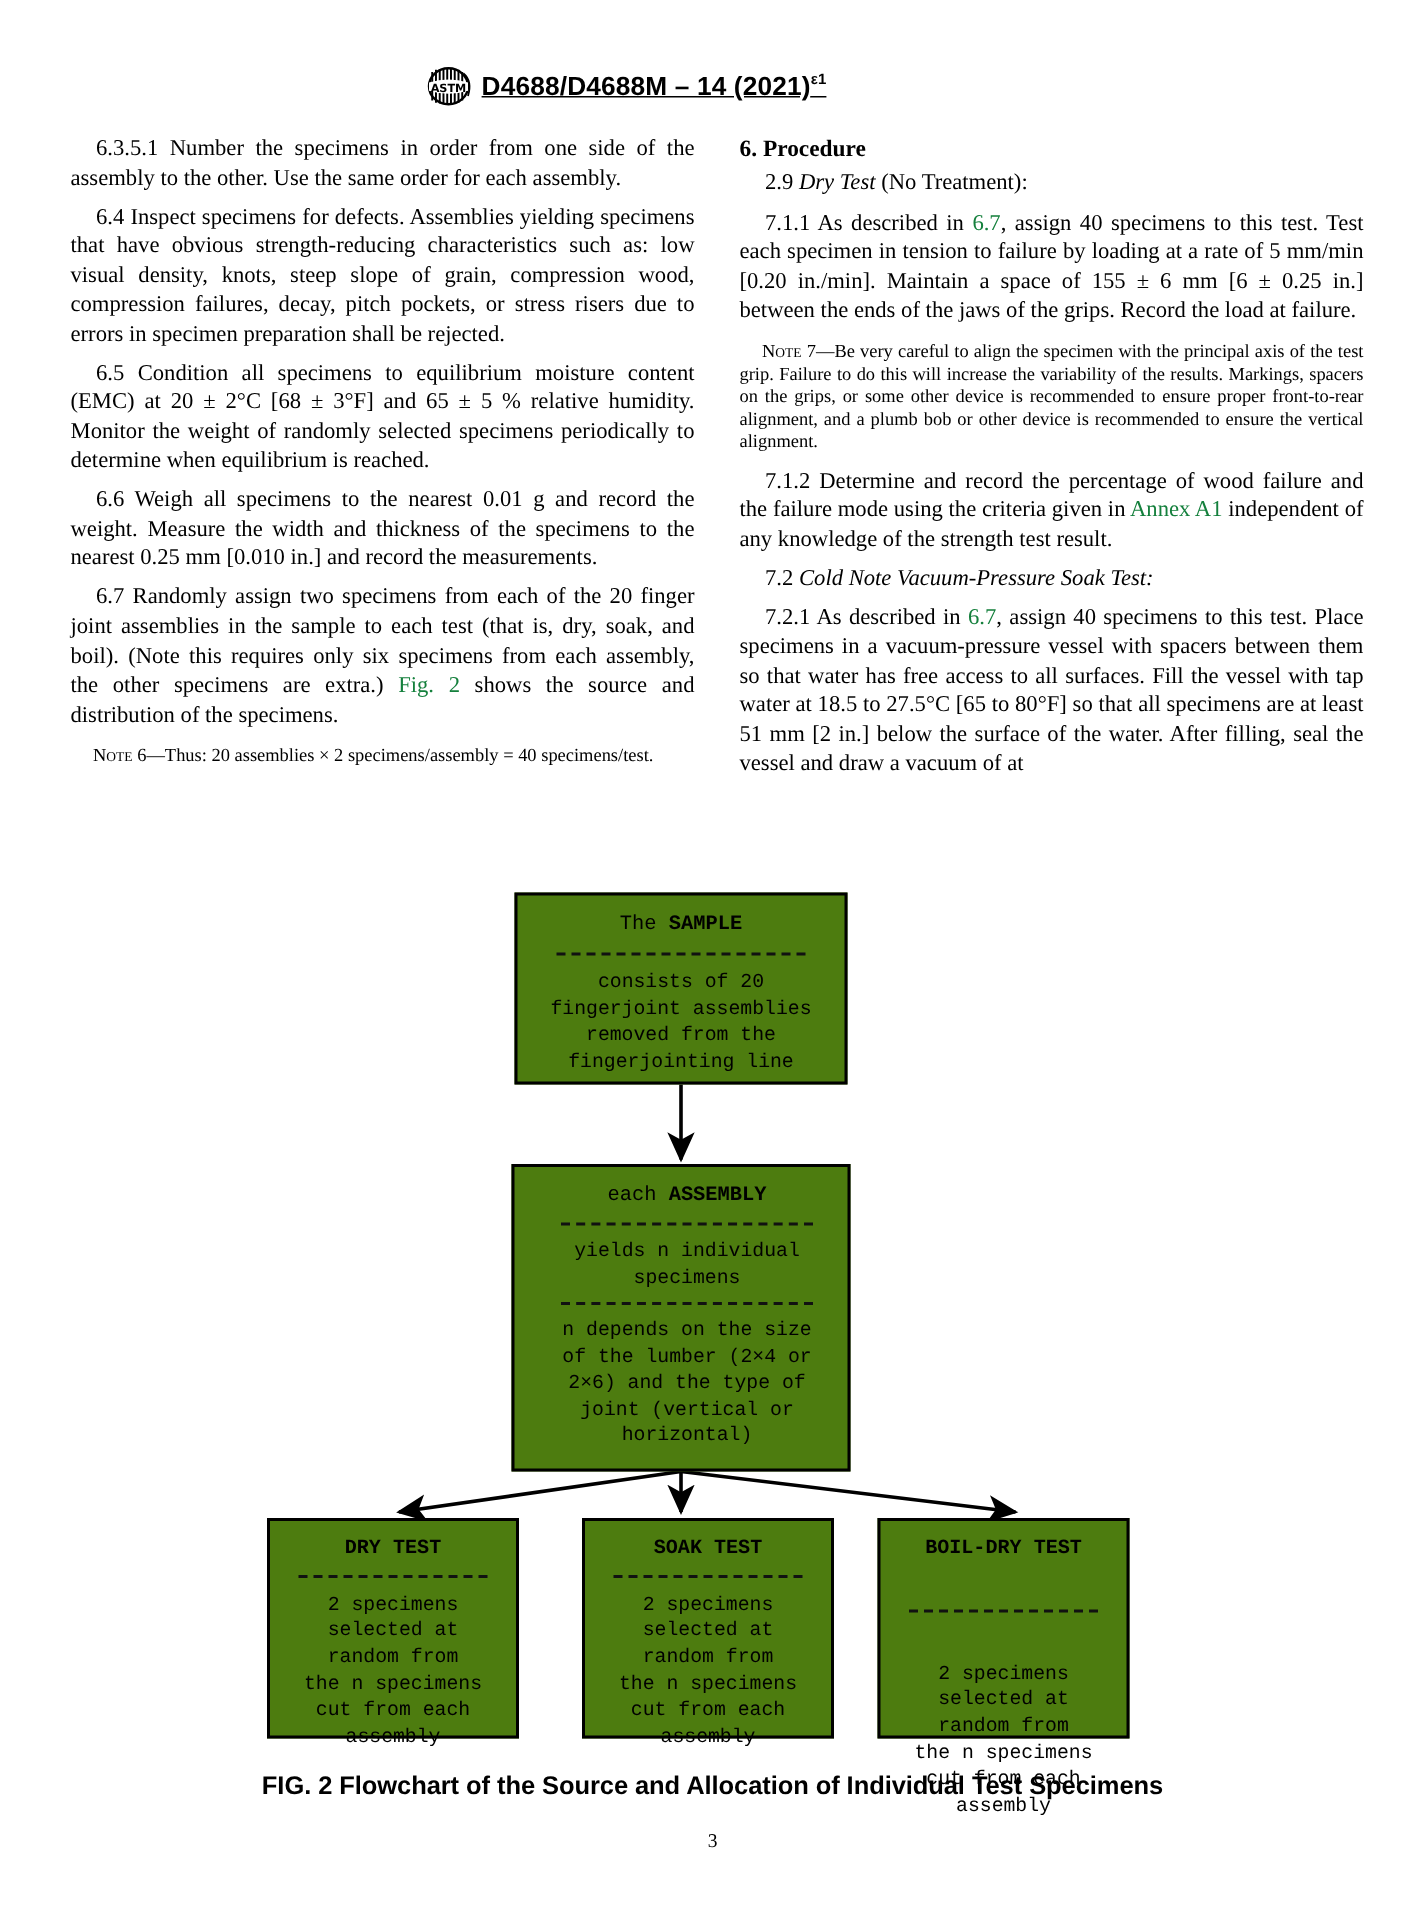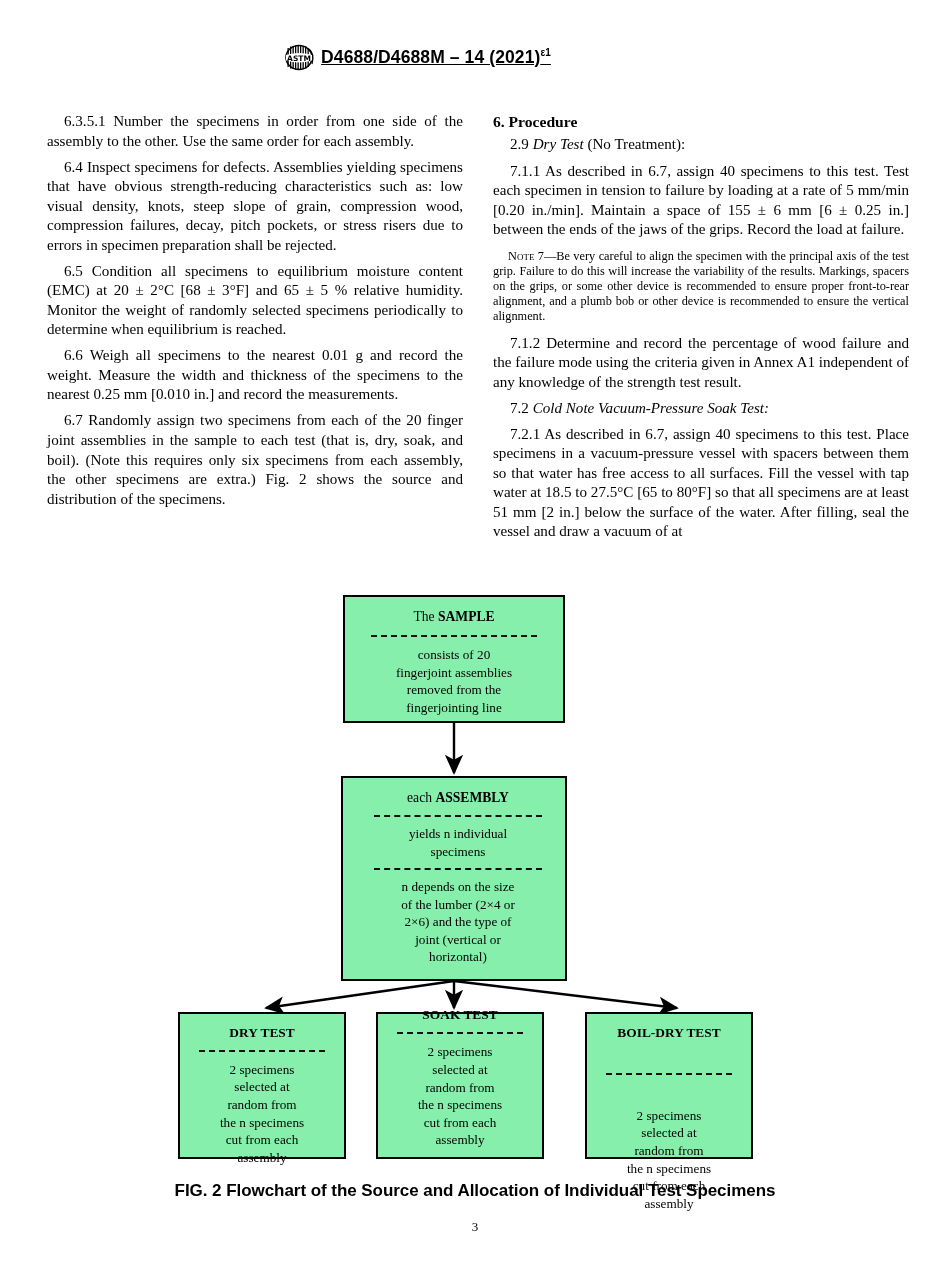--- a/index.html
+++ b/index.html
@@ -52,21 +52,20 @@
     position: absolute;
     top: 90px;
     left: 47px;
     width: 862px;
     height: 470px;
   }
   .col {
     position: absolute;
     top: 0;
     width: 416px;
-    margin-top: 22px;
   }
   .col.left  { left: 0; }
   .col.right { left: 446px; }
 
   p.body {
     margin: 0 0 0 0;
     font-size: 15.1px;
     line-height: 1.295;
     text-align: justify;
     text-indent: 17px;
@@ -76,21 +75,21 @@
 
   h3.section-head {
     margin: 0 0 4px 0;
     font-size: 15.6px;
     font-weight: bold;
     line-height: 1.25;
     text-align: left;
     text-indent: 0;
   }
   .ital { font-style: italic; }
-  .xref { color: #000000; }
+  .xref { color: #15803d; }
 
   p.note {
     margin: 9px 0 0 0;
     font-size: 12.3px;
     line-height: 1.235;
     text-align: justify;
     text-indent: 15px;
   }
   .smallcaps {
     font-variant: small-caps;
@@ -110,22 +109,22 @@
     left: 0;
     top: 0;
     width: 950px;
     height: 600px;
     display: block;
   }
   .flow-box {
     position: absolute;
     box-sizing: border-box;
     border: 2px solid #000000;
-    background: #86efac;
-    font-family: Liberation Serif, serif;
+    background: #4d7c0f;
+    font-family: Liberation Mono, monospace;
     font-size: 13.2px;
     line-height: 1.33;
     text-align: center;
     color: #000000;
     display: flex;
     flex-direction: column;
     align-items: center;
   }
   .flow-title {
     font-size: 13.6px;
@@ -161,21 +160,21 @@
   #box-assembly .dash-rule { width: 168px; margin: 8px 0 8px 0; }
 
   
   .box-test {
     top: 422px;
     width: 168px;
     height: 147px;
     padding: 10px 6px 8px 6px;
   }
   #box-dry  { left: 178px; }
-  #box-soak { left: 376px; justify-content: flex-end; }
+  #box-soak { left: 388px; }
   #box-boil { left: 585px; gap: 23px; }
   .box-test .flow-title { font-weight: bold; font-size: 13.4px; }
   .box-test .dash-rule { width: 126px; margin: 8px 0 9px 0; }
   .box-test .flow-body { line-height: 1.335; }
 
   #fig-caption {
     position: absolute;
     left: 0;
     top: 591px;
     width: 950px;
@@ -225,20 +224,21 @@
 
   <div class="col left">
 
     <p class="body">6.3.5.1 Number the specimens in order from one side of the assembly to the other. Use the same order for each assembly.</p>
     <p class="body">6.4 Inspect specimens for defects. Assemblies yielding specimens that have obvious strength-reducing characteristics such as: low visual density, knots, steep slope of grain, compression wood, compression failures, decay, pitch pockets, or stress risers due to errors in specimen preparation shall be rejected.</p>
     <p class="body">6.5 Condition all specimens to equilibrium moisture content (EMC) at 20 ± 2°C [68 ± 3°F] and 65 ± 5 % relative humidity. Monitor the weight of randomly selected specimens periodically to determine when equilibrium is reached.</p>
     <p class="body">6.6 Weigh all specimens to the nearest 0.01 g and record the weight. Measure the width and thickness of the specimens to the nearest 0.25 mm [0.010 in.] and record the measurements.</p>
 
     <p class="body"><span>6.7 Randomly assign two specimens from each of the 20 finger joint assemblies in the sample to each test (that is, dry, soak, and boil). (Note this requires only six specimens from each assembly, the other specimens are extra.) </span><span class="xref">Fig. 2</span><span> shows the source and distribution of the specimens.</span></p>
 
+    <p class="note"><span class="smallcaps">Note 6</span><span>—Thus: 20 assemblies × 2 specimens/assembly = 40 specimens/test.</span></p>
   </div>
 
   <div class="col right">
 
     <h3 class="section-head">6.  Procedure</h3>
 
     <p class="body"><span>2.9 </span><span class="ital">Dry Test</span><span> (No Treatment):</span></p>
 
     <p class="body"><span>7.1.1 As described in </span><span class="xref">6.7</span><span>, assign 40 specimens to this test. Test each specimen in tension to failure by loading at a rate of 5 mm/min [0.20 in./min]. Maintain a space of 155 ± 6 mm [6 ± 0.25 in.] between the ends of the jaws of the grips. Record the load at failure.</span></p>
 

